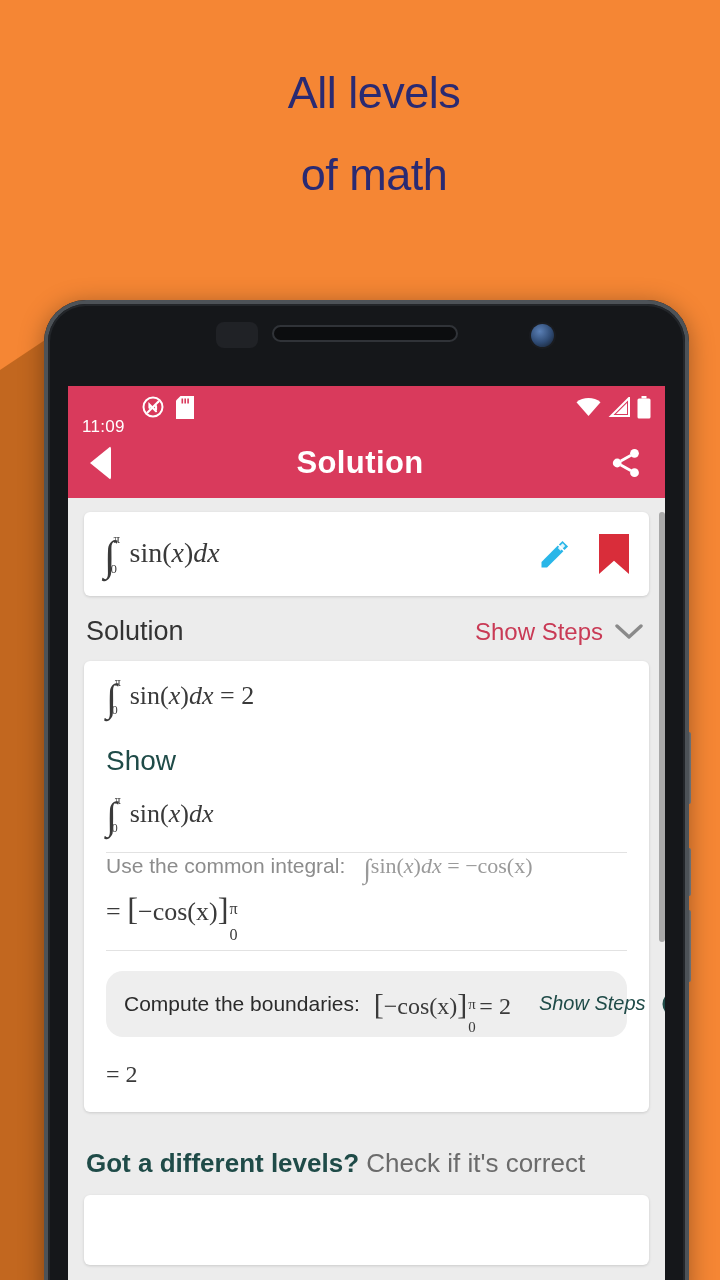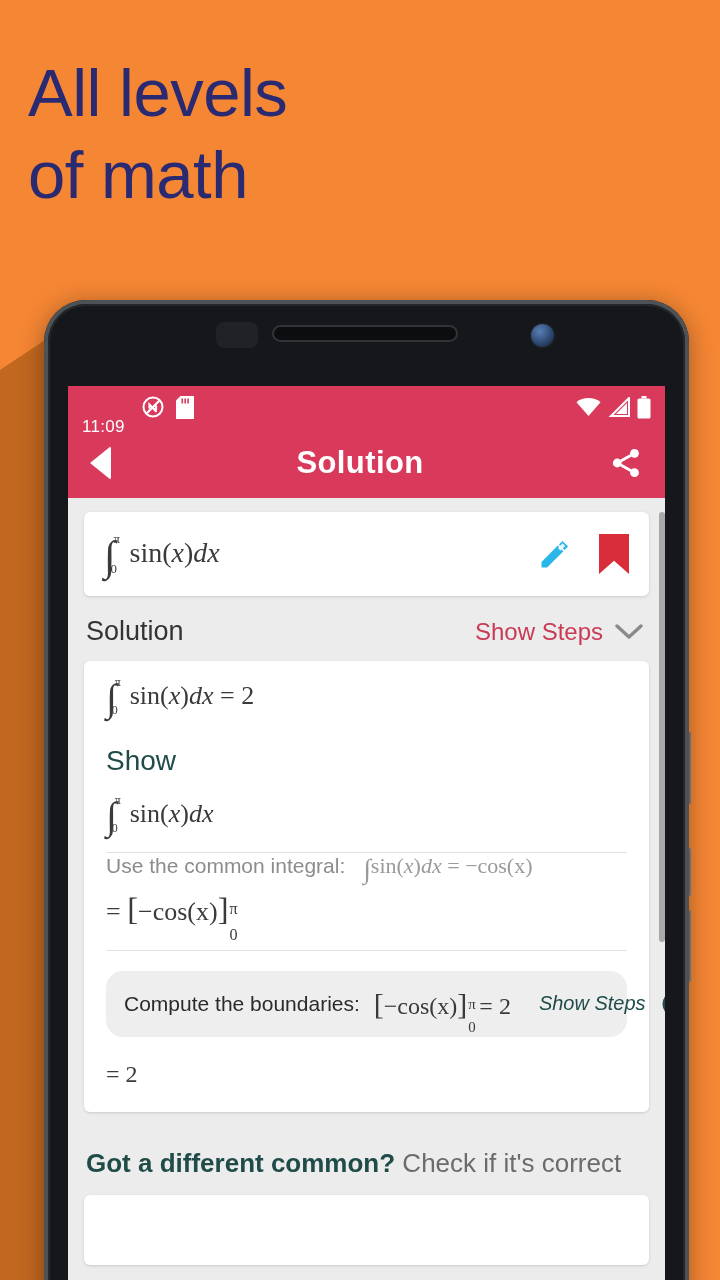--- a/index.html
+++ b/index.html
@@ -14,23 +14,23 @@
   .bg-shadow {
     position:absolute; left:0; top:330px; width:130px; height:950px;
     background:#C2671F;
     clip-path: polygon(0 40px, 60px 0, 130px 0, 130px 950px, 0 950px);
     z-index:1;
   }
 
   
   .headline {
     position:absolute; left:0; top:52px; width:720px;
-    z-index:3;
+    text-align:center; z-index:3;
     color:#2A2A72;
-    font-size:67px; line-height:82px; font-weight:400;
+    font-size:45px; line-height:82px; font-weight:400;
     letter-spacing:-0.5px;
     padding-left:28px;
   }
 
   
   .phone {
     position:absolute; left:44px; top:300px; width:645px; height:1000px;
     z-index:5;
   }
   .phone-body {
@@ -381,21 +381,21 @@
             </svg>
           </span>
         </div>
 
         <div class="math m24 final-eq">
           <span>=</span>&nbsp;<span>2</span>
         </div>
       </div>
 
       <div class="bottom-prompt">
-        <span class="bp-bold">Got a different common?</span>
+        <span class="bp-bold">Got a different levels?</span>
         <span class="bp-light">Check if it's correct</span>
       </div>
       <div class="card bottom-card"></div>
 
     </div>
   </div>
 
   <div class="phone-rim"></div>
   <div class="phone-rim-inner"></div>
 </div>

